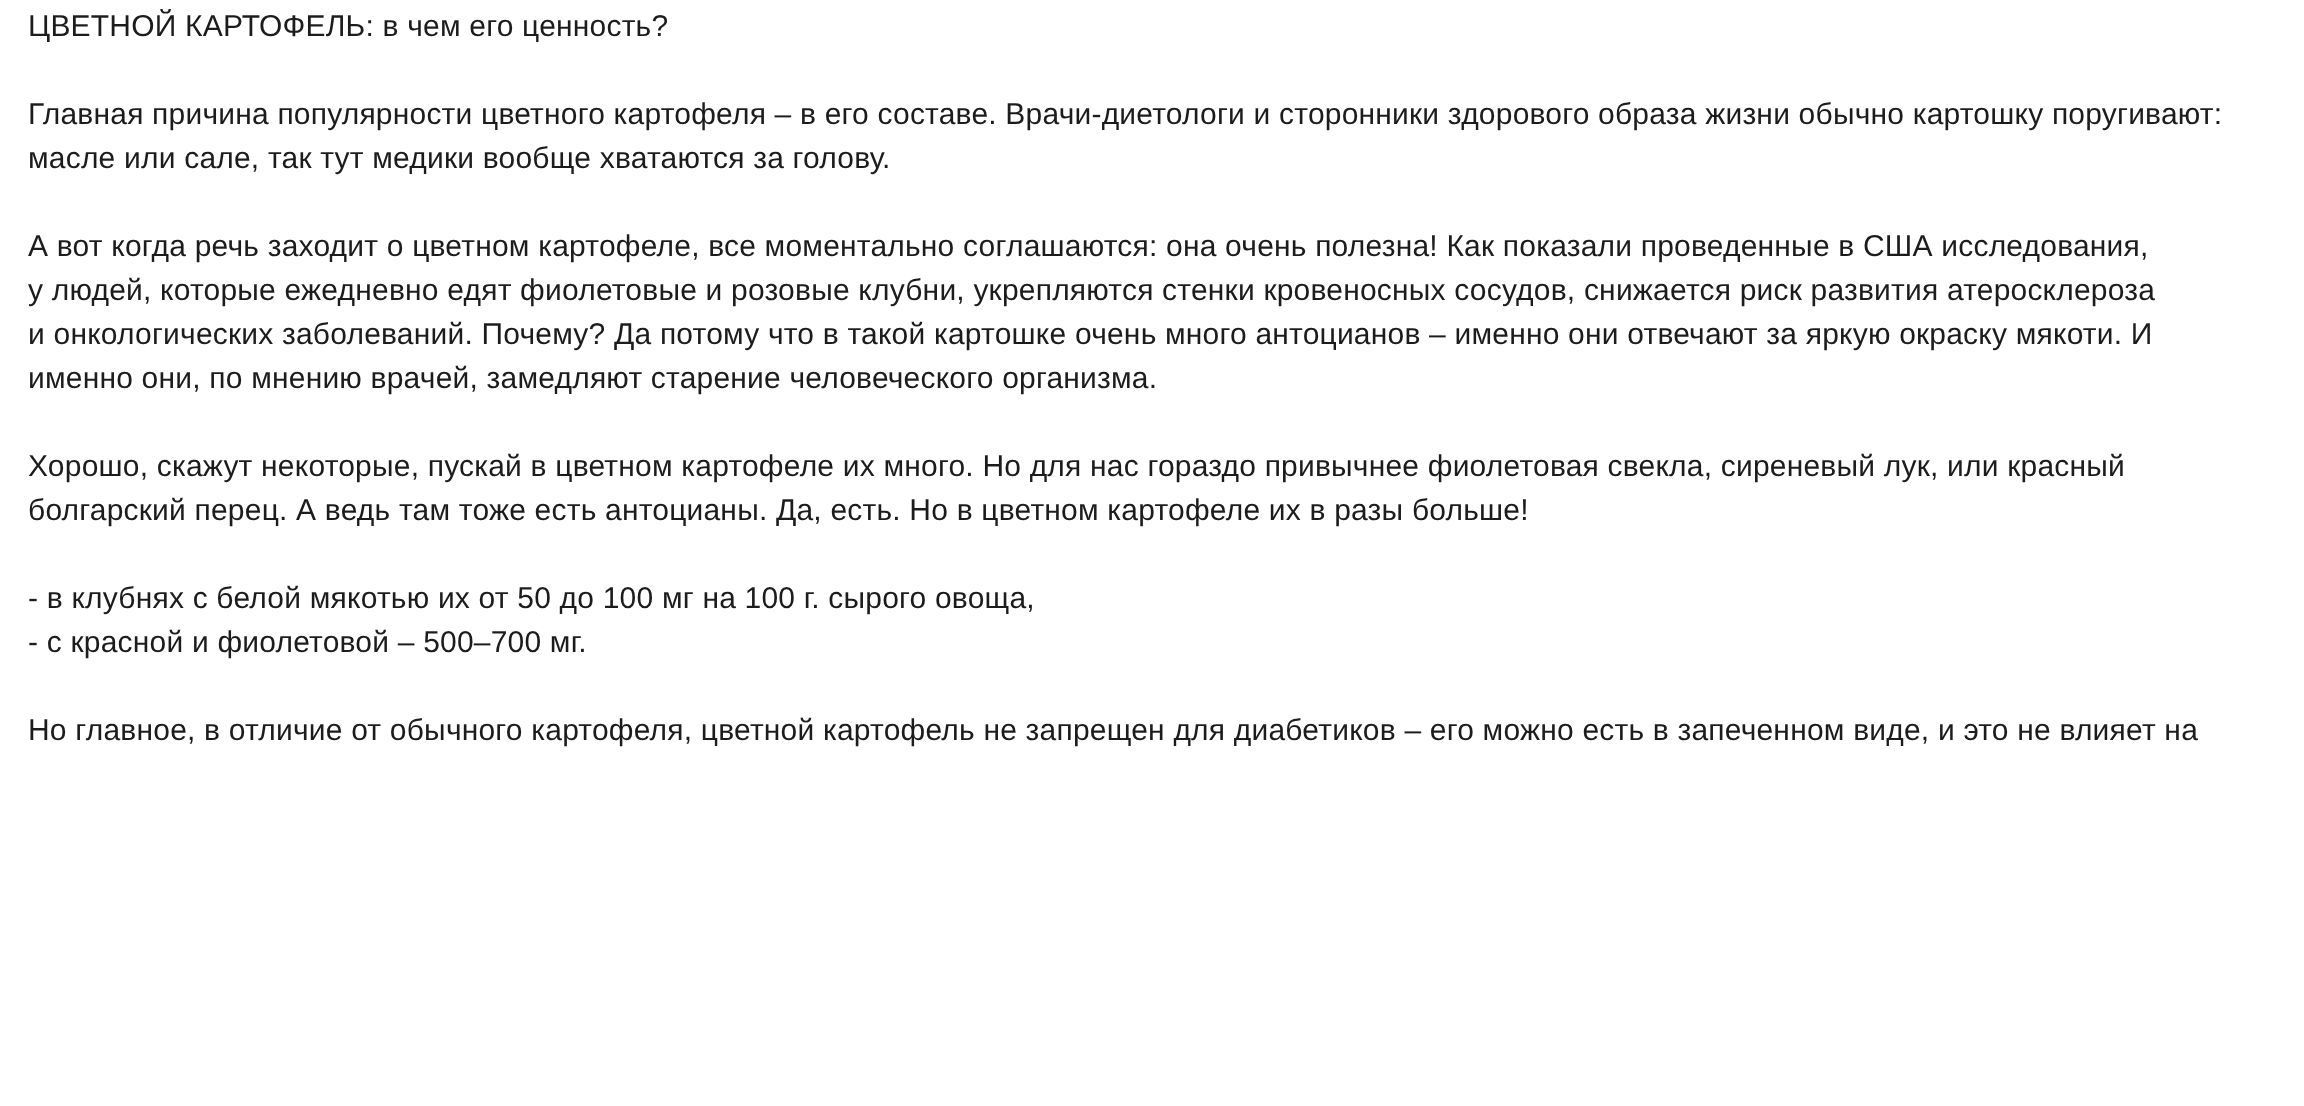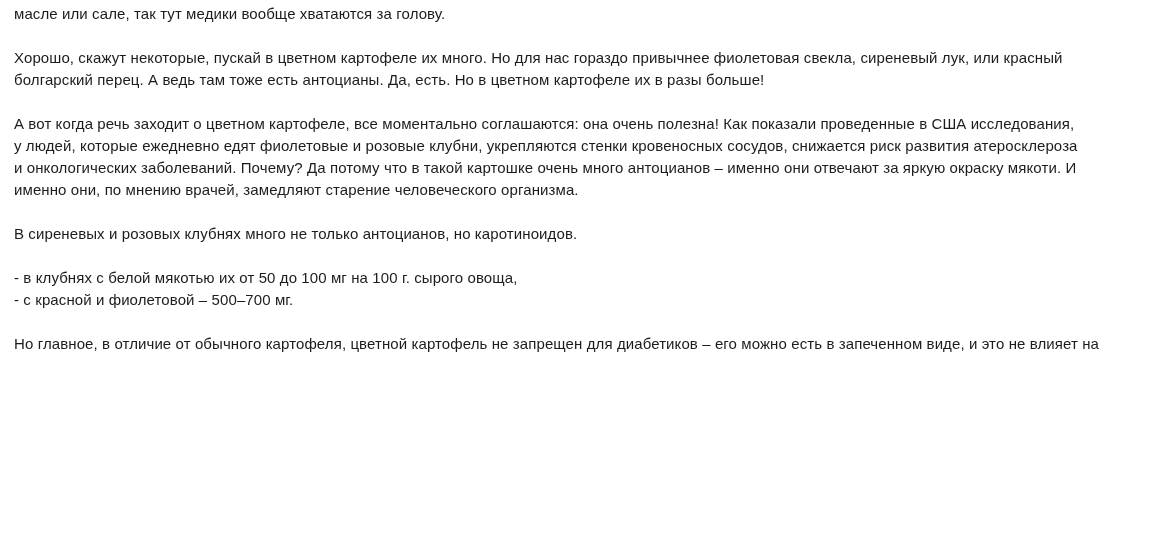--- a/index.html
+++ b/index.html
@@ -31,40 +31,41 @@
   .line {
     white-space: nowrap;
     letter-spacing: 0.1px;
   }
 </style>
 </head>
 <body>
 
 <div class="doc">
 
-
   <div class="para">
-    <div class="line">масле или сале, так тут медики вообще хватаются за голову.</div>
+    <div class="line">ЦВЕТНОЙ КАРТОФЕЛЬ: в чем его ценность?</div>
   </div>
 
   <div class="para">
-    <div class="line">Хорошо, скажут некоторые, пускай в цветном картофеле их много. Но для нас гораздо привычнее фиолетовая свекла, сиреневый лук, или красный</div>
-    <div class="line">болгарский перец. А ведь там тоже есть антоцианы. Да, есть. Но в цветном картофеле их в разы больше!</div>
+    <div class="line">Главная причина популярности цветного картофеля – в его составе. Врачи-диетологи и сторонники здорового образа жизни обычно картошку поругивают:</div>
+    <div class="line">масле или сале, так тут медики вообще хватаются за голову.</div>
   </div>
 
   <div class="para">
     <div class="line">А вот когда речь заходит о цветном картофеле, все моментально соглашаются: она очень полезна! Как показали проведенные в США исследования,</div>
     <div class="line">у людей, которые ежедневно едят фиолетовые и розовые клубни, укрепляются стенки кровеносных сосудов, снижается риск развития атеросклероза</div>
     <div class="line">и онкологических заболеваний. Почему? Да потому что в такой картошке очень много антоцианов – именно они отвечают за яркую окраску мякоти. И</div>
     <div class="line">именно они, по мнению врачей, замедляют старение человеческого организма.</div>
   </div>
 
   <div class="para">
-    <div class="line">В сиреневых и розовых клубнях много не только антоцианов, но каротиноидов.</div>
+    <div class="line">Хорошо, скажут некоторые, пускай в цветном картофеле их много. Но для нас гораздо привычнее фиолетовая свекла, сиреневый лук, или красный</div>
+    <div class="line">болгарский перец. А ведь там тоже есть антоцианы. Да, есть. Но в цветном картофеле их в разы больше!</div>
   </div>
+
 
 
   <div class="para">
     <div class="line">- в клубнях с белой мякотью их от 50 до 100 мг на 100 г. сырого овоща,</div>
     <div class="line">- с красной и фиолетовой – 500–700 мг.</div>
   </div>
 
   <div class="para">
     <div class="line">Но главное, в отличие от обычного картофеля, цветной картофель не запрещен для диабетиков – его можно есть в запеченном виде, и это не влияет на</div>
   </div>

